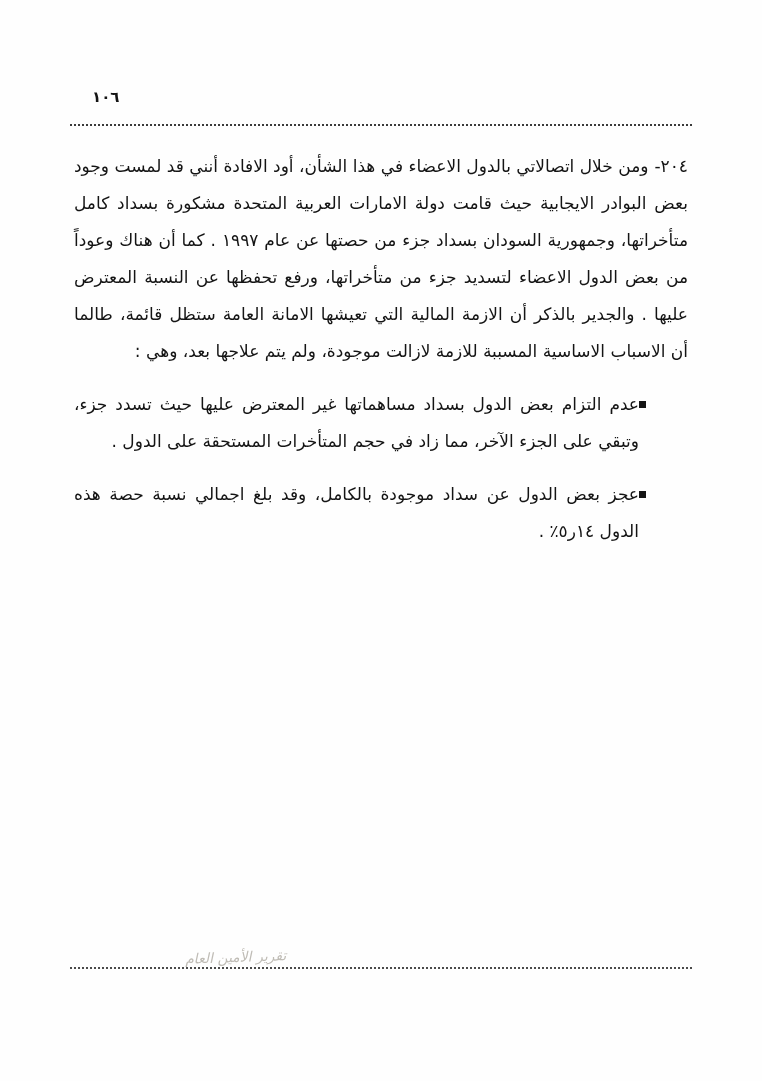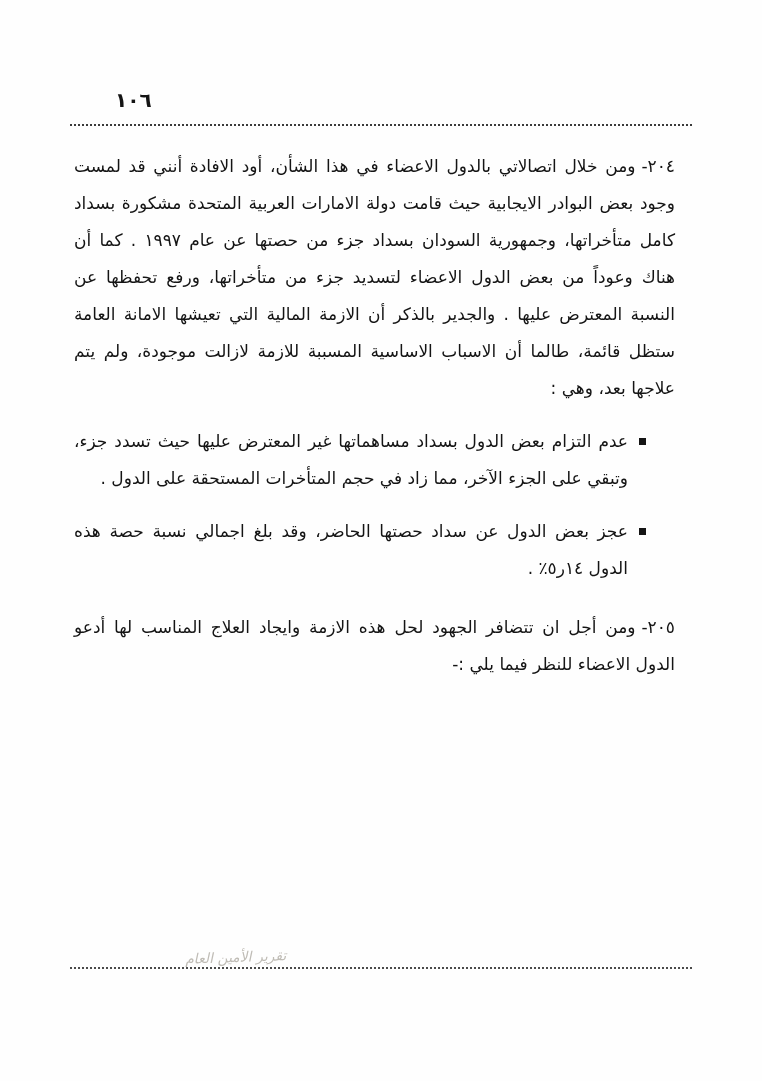--- a/index.html
+++ b/index.html
@@ -14,22 +14,22 @@
     margin: 0 auto;
     background: #fefefe;
     direction: rtl;
     font-family: "DejaVu Sans", sans-serif;
     color: #141414;
     overflow: hidden;
   }
   .page-number {
     position: absolute;
     top: 88px;
-    left: 115px;
-    font-size: 20px;
+    left: 92px;
+    font-size: 15px;
     font-weight: bold;
     letter-spacing: 3px;
     direction: rtl;
   }
   .rule {
     position: absolute;
     left: 70px;
     right: 70px;
     height: 0;
   }
@@ -45,34 +45,34 @@
     position: absolute;
     top: 148px;
     right: 74px;
     left: 74px;
     font-size: 17px;
     line-height: 37px;
     text-align: justify;
     text-justify: inter-word;
   }
   .para {
-    margin: 0 13px 16px 0;
+    margin: 0 0 16px 0;
   }
   .para-num {
     font-weight: normal;
     margin-left: 6px;
   }
   ul.bullets {
     list-style: none;
     margin: 4px 0 22px 0;
     padding: 0 42px 0 0;
   }
   ul.bullets li {
     display: flex;
-    gap: 11px;
+    gap: 0;
     margin-bottom: 16px;
     align-items: flex-start;
   }
   .sq {
     flex: 0 0 auto;
     width: 7px;
     height: 7px;
     background: #141414;
     margin-top: 15px;
   }
@@ -101,25 +101,24 @@
 
     <p class="para"><span class="para-num">٢٠٤-</span><span>ومن خلال اتصالاتي بالدول الاعضاء في هذا الشأن، أود الافادة أنني قد لمست وجود بعض البوادر الايجابية حيث قامت دولة الامارات العربية المتحدة مشكورة بسداد كامل متأخراتها، وجمهورية السودان بسداد جزء من حصتها عن عام ١٩٩٧ . كما أن هناك وعوداً من بعض الدول الاعضاء لتسديد جزء من متأخراتها، ورفع تحفظها عن النسبة المعترض عليها . والجدير بالذكر أن الازمة المالية التي تعيشها الامانة العامة ستظل قائمة، طالما أن الاسباب الاساسية المسببة للازمة لازالت موجودة، ولم يتم علاجها بعد، وهي :</span></p>
 
     <ul class="bullets">
       <li>
         <span class="sq"></span>
         <span>عدم التزام بعض الدول بسداد مساهماتها غير المعترض عليها حيث تسدد جزء، وتبقي على الجزء الآخر، مما زاد في حجم المتأخرات المستحقة على الدول .</span>
       </li>
       <li>
         <span class="sq"></span>
-        <span>عجز بعض الدول عن سداد حصتها الحاضر، وقد بلغ اجمالي نسبة حصة هذه الدول ١٤ر٥٪ .</span>
+        <span>عجز بعض الدول عن سداد موجودة بالكامل، وقد بلغ اجمالي نسبة حصة هذه الدول ١٤ر٥٪ .</span>
       </li>
     </ul>
 
-    <p class="para"><span class="para-num">٢٠٥-</span><span>ومن أجل ان تتضافر الجهود لحل هذه الازمة وايجاد العلاج المناسب لها أدعو الدول الاعضاء للنظر فيما يلي :-</span></p>
 
 
   </div>
 
   <div class="handwriting">تقرير الأمين العام</div>
 
   <div class="rule bottom-rule"></div>
 
 </div>
 

